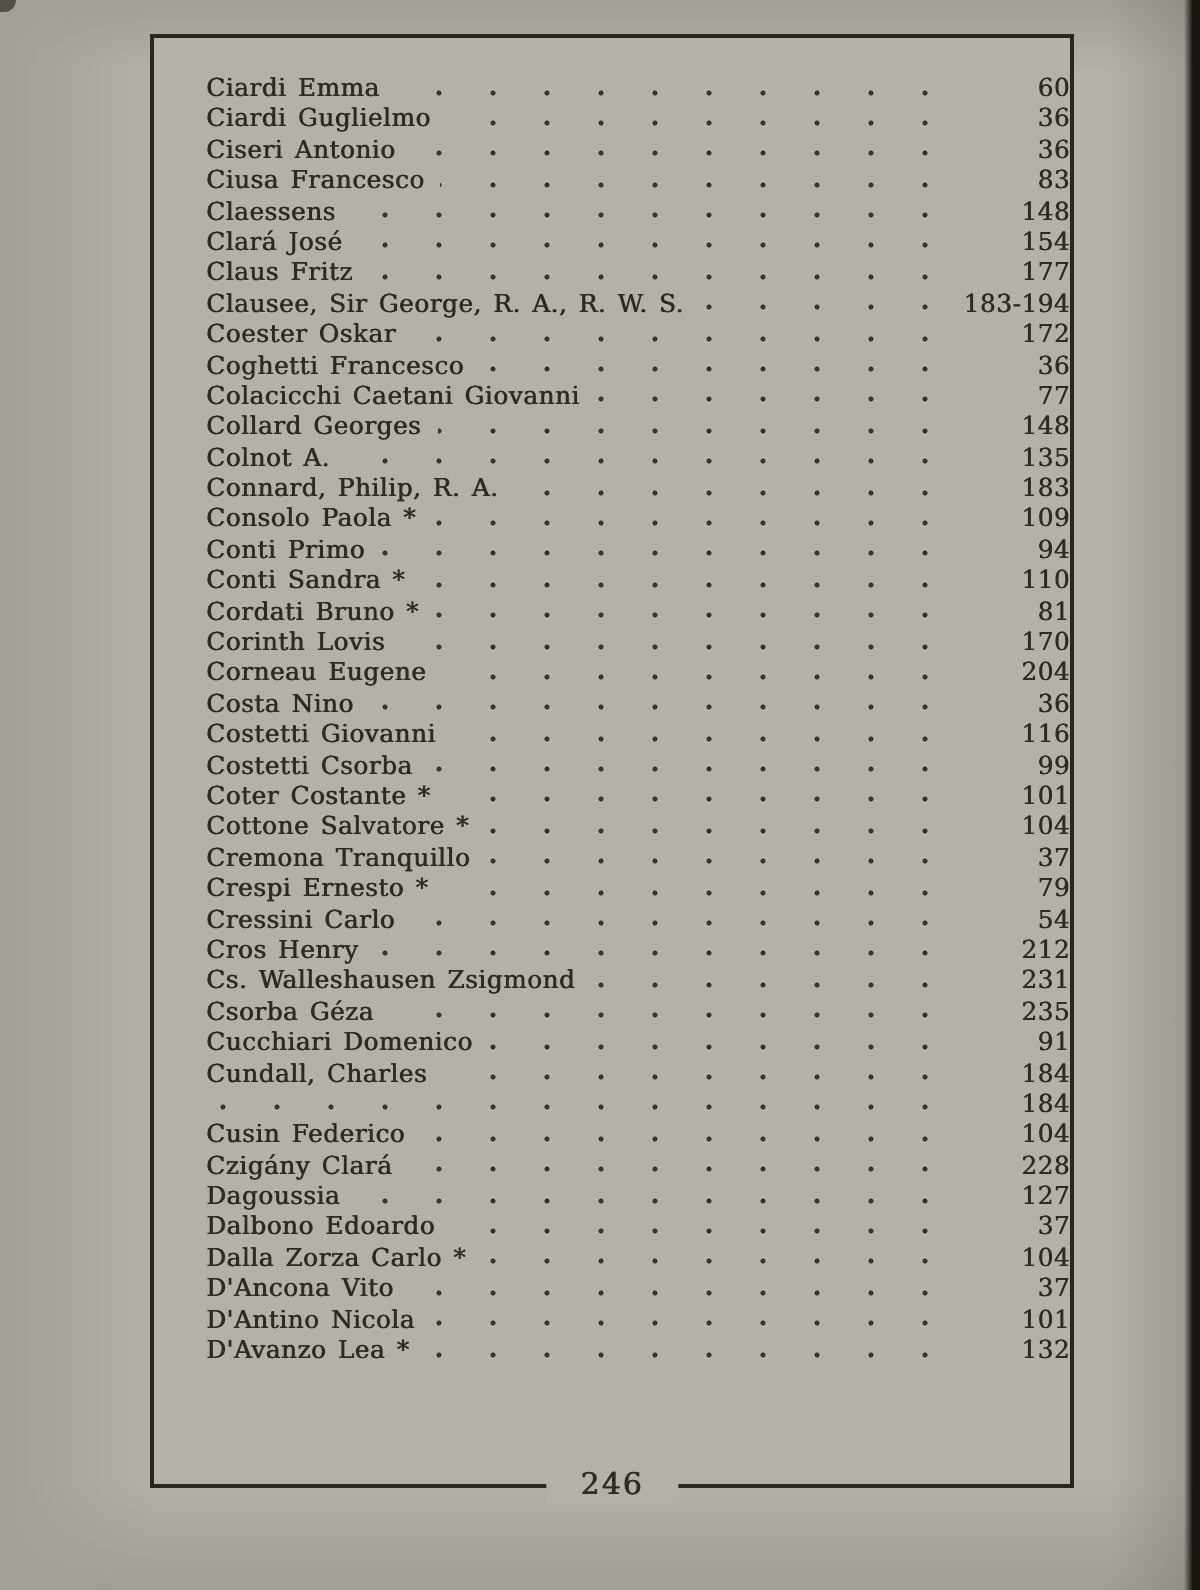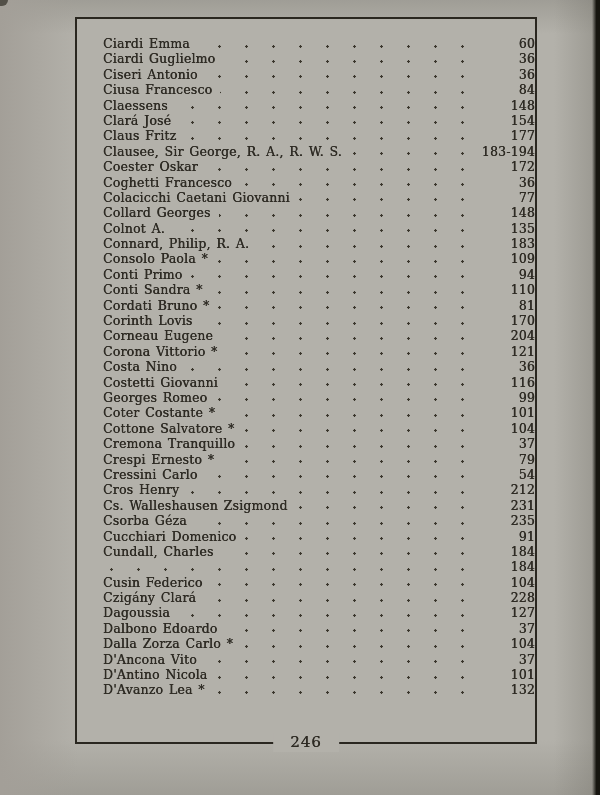--- a/index.html
+++ b/index.html
@@ -114,21 +114,21 @@
 
         <div class="row">
           <span class="leader"></span>
           <span class="entry-name">Ciseri Antonio</span>
           <span class="entry-page">36</span>
         </div>
 
         <div class="row">
           <span class="leader"></span>
           <span class="entry-name">Ciusa Francesco</span>
-          <span class="entry-page">84</span>
+          <span class="entry-page">83</span>
         </div>
 
         <div class="row">
           <span class="leader"></span>
           <span class="entry-name">Claessens</span>
           <span class="entry-page">148</span>
         </div>
 
         <div class="row">
           <span class="leader"></span>
@@ -213,41 +213,36 @@
           <span class="entry-name">Corinth Lovis</span>
           <span class="entry-page">170</span>
         </div>
 
         <div class="row">
           <span class="leader"></span>
           <span class="entry-name">Corneau Eugene</span>
           <span class="entry-page">204</span>
         </div>
 
-        <div class="row">
-          <span class="leader"></span>
-          <span class="entry-name">Corona Vittorio *</span>
-          <span class="entry-page">121</span>
-        </div>
 
         <div class="row">
           <span class="leader"></span>
           <span class="entry-name">Costa Nino</span>
           <span class="entry-page">36</span>
         </div>
 
         <div class="row">
           <span class="leader"></span>
           <span class="entry-name">Costetti Giovanni</span>
           <span class="entry-page">116</span>
         </div>
 
         <div class="row">
           <span class="leader"></span>
-          <span class="entry-name">Georges Romeo</span>
+          <span class="entry-name">Costetti Csorba</span>
           <span class="entry-page">99</span>
         </div>
 
         <div class="row">
           <span class="leader"></span>
           <span class="entry-name">Coter Costante *</span>
           <span class="entry-page">101</span>
         </div>
 
         <div class="row">

